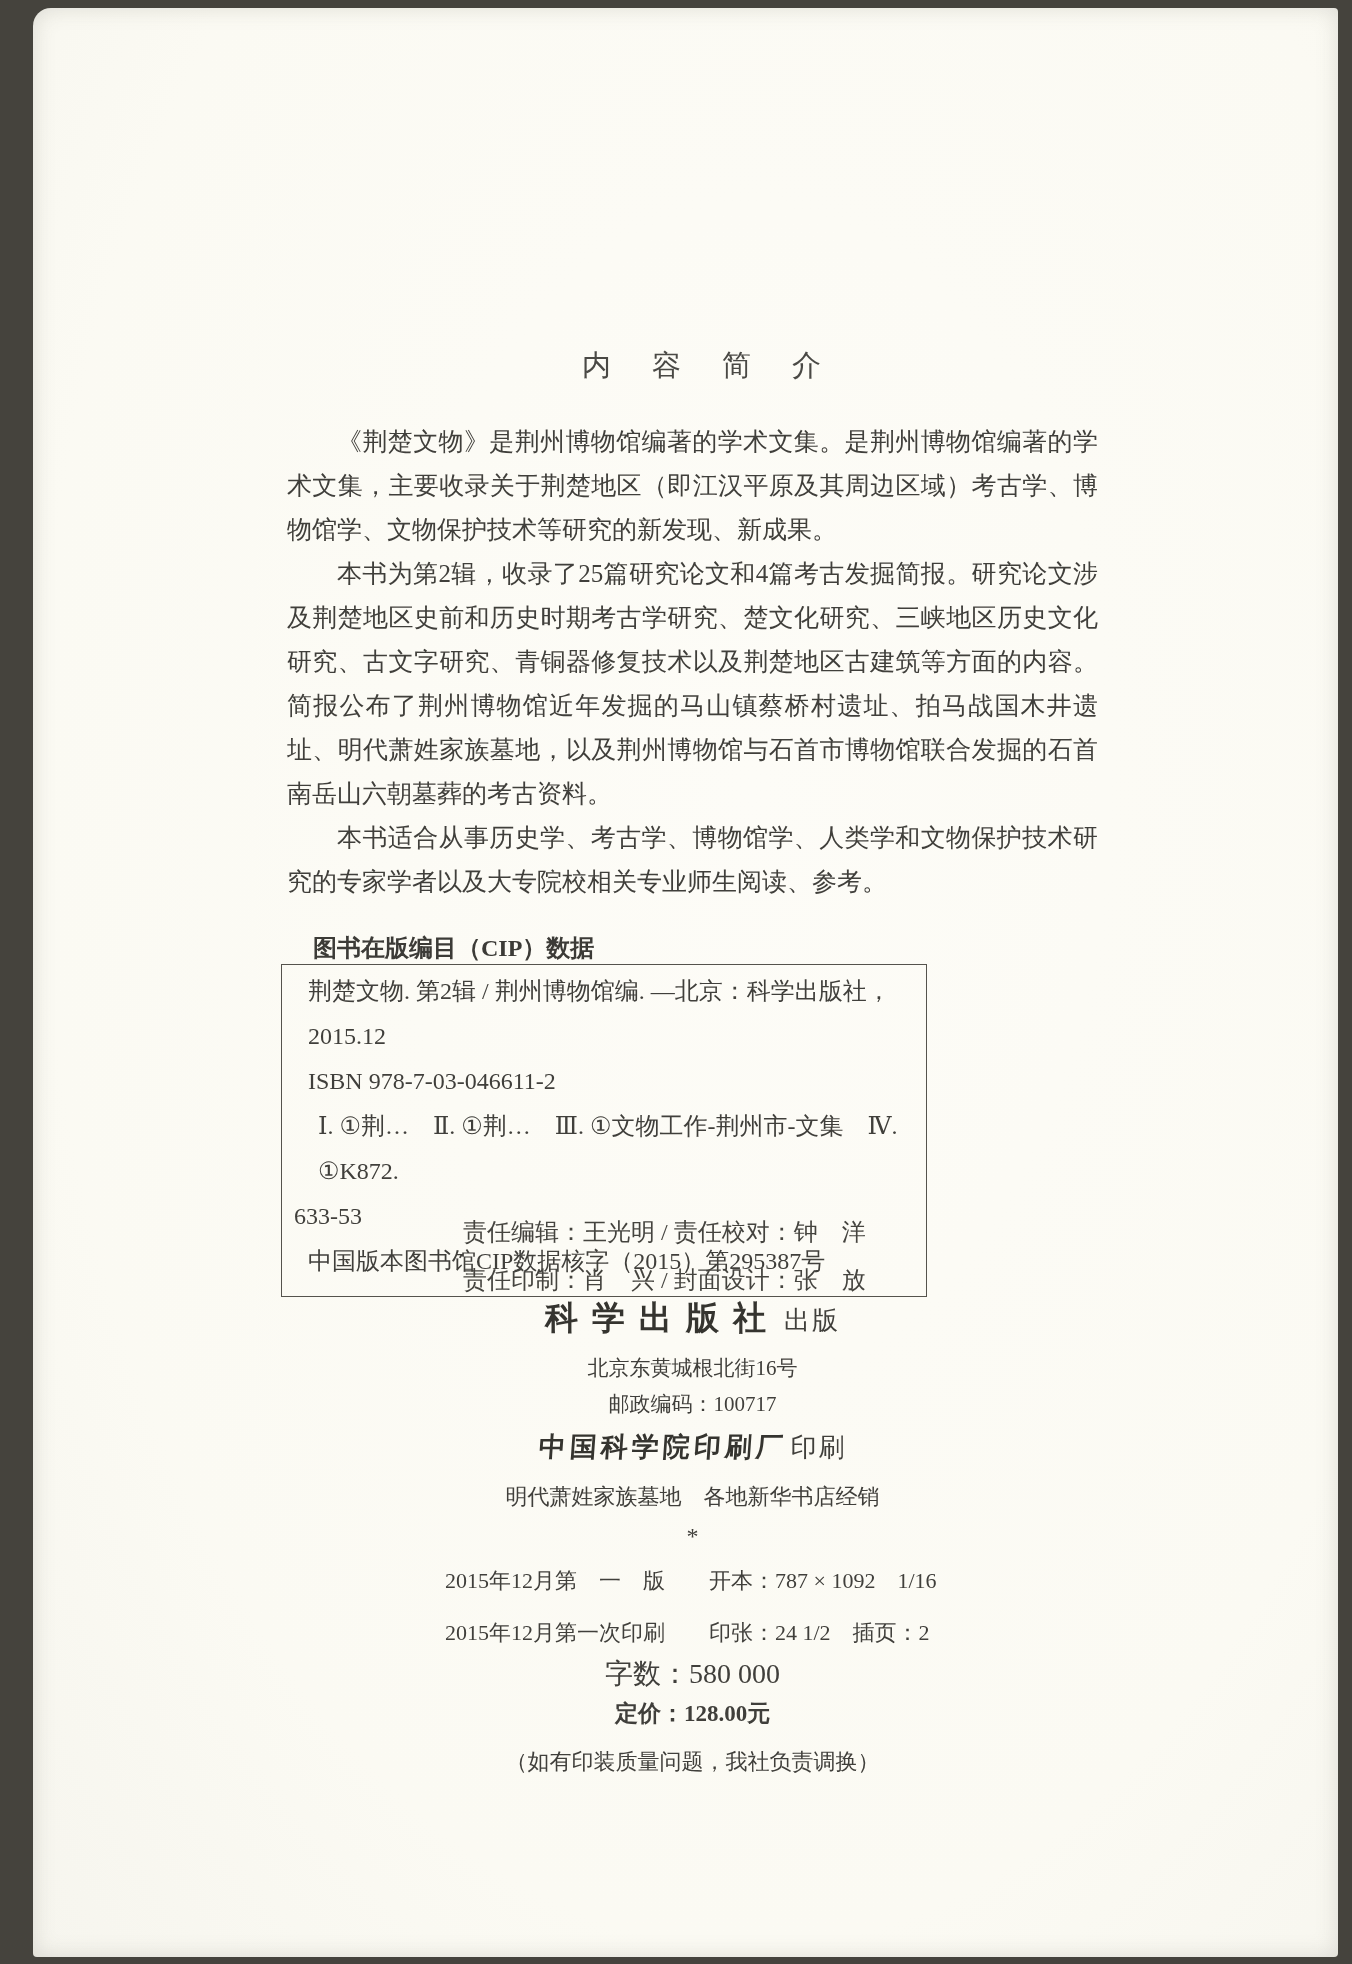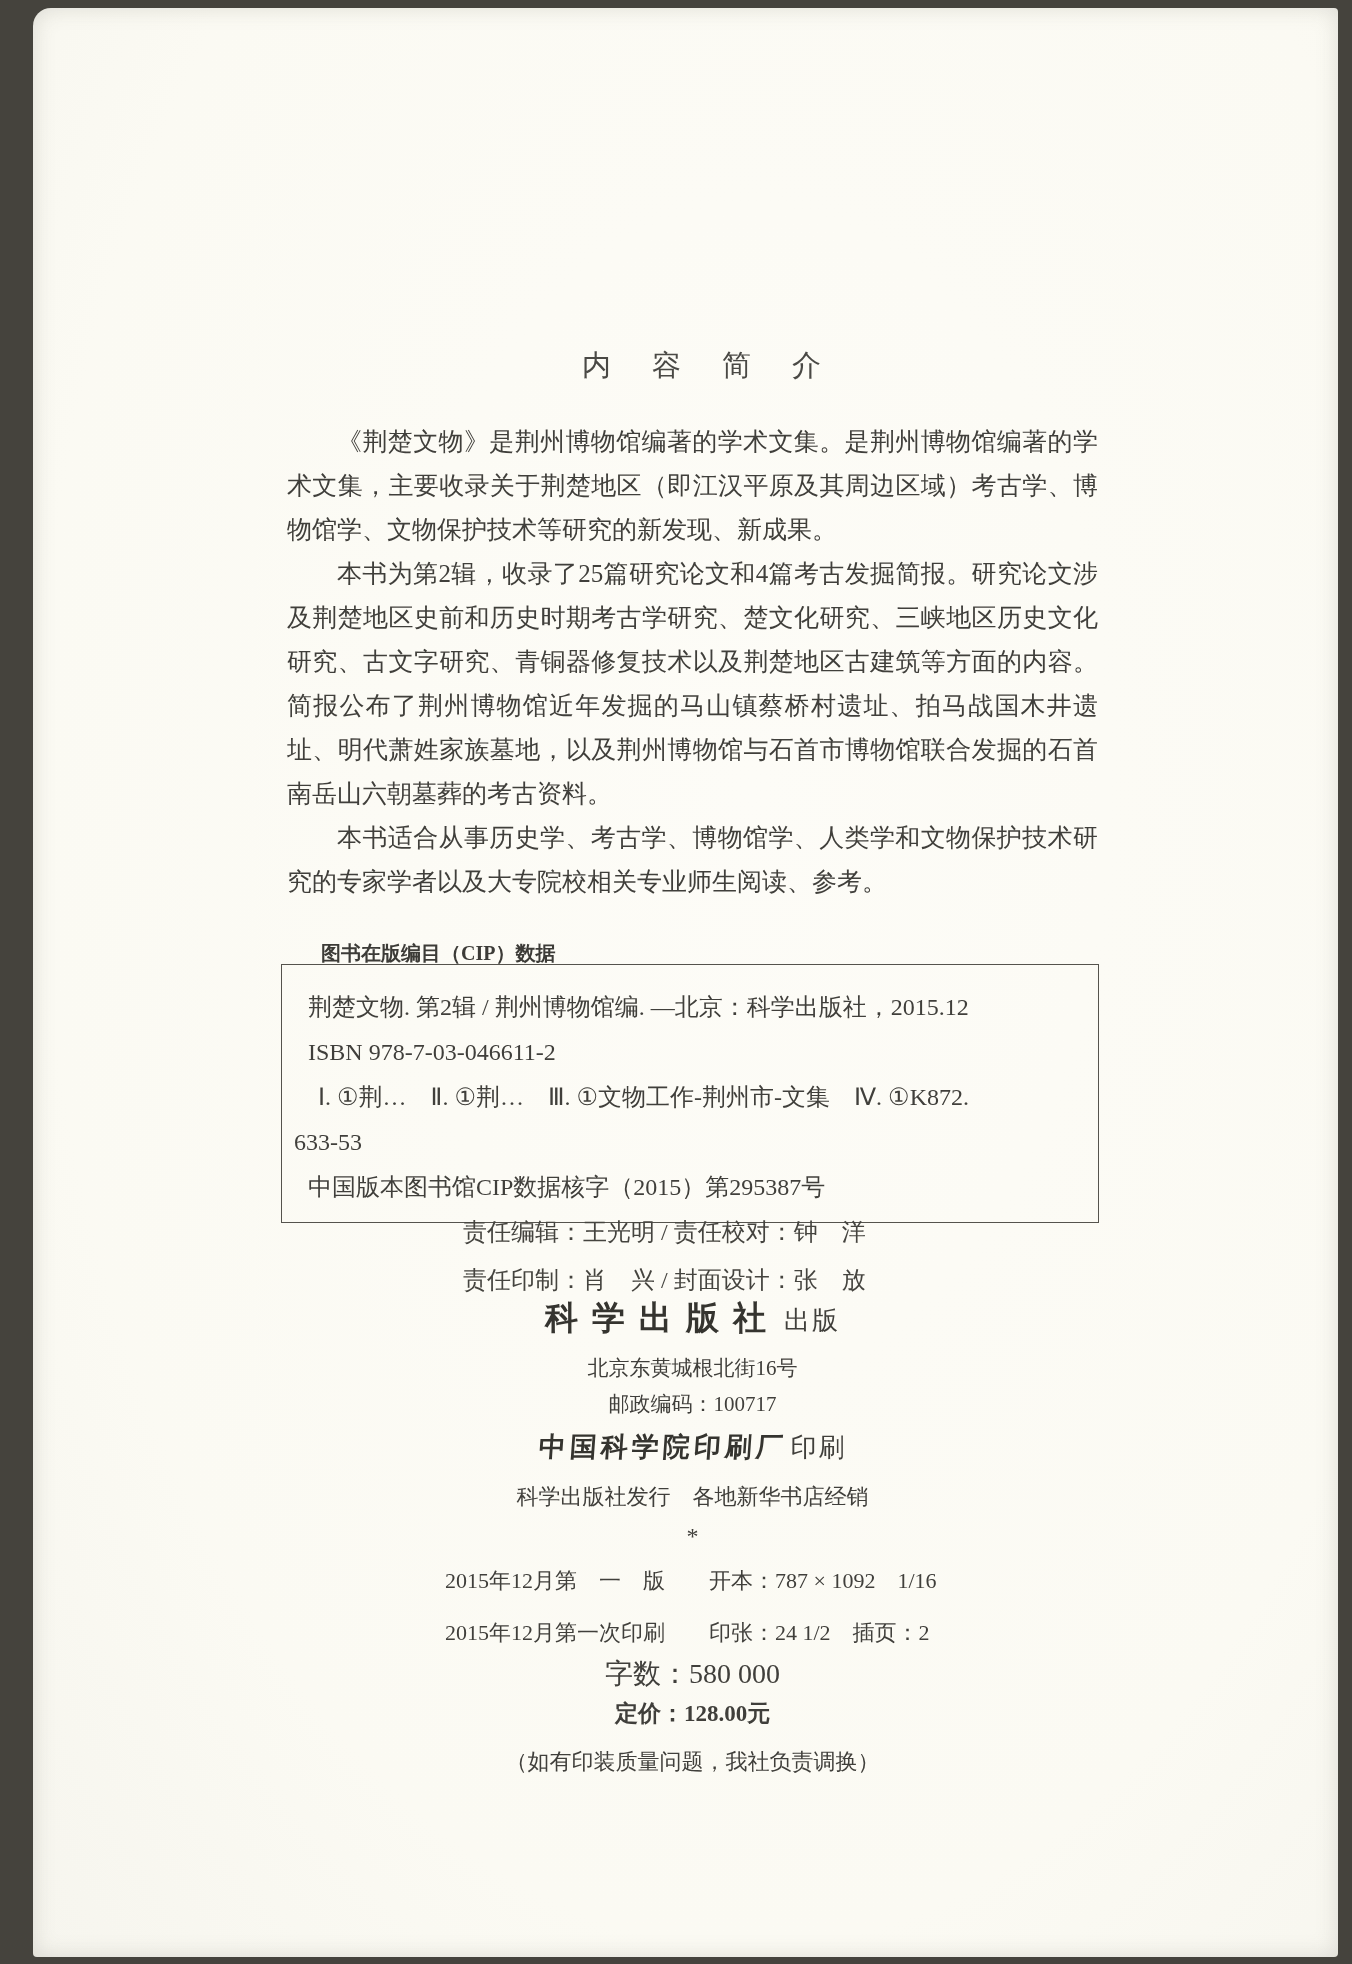--- a/index.html
+++ b/index.html
@@ -38,31 +38,30 @@
   .intro p {
     margin:0;
     font-size:25px;
     line-height:44px;
     text-indent:2em;
     text-align:justify;
     color:#403f3b;
   }
   .cip-header {
     position:absolute; top:916px; left:18px;
-    font-size:20px; font-weight:bold;
+    font-size:24px; font-weight:bold;
     color:#3c3b37;
-    margin:16px;
+    margin:8px;
   }
   .cip-box {
     position:absolute; top:956px; left:-6px;
-    width:818px;
+    width:646px;
     border:1px solid #55534d;
     box-sizing:border-box;
-    padding:20px 10px 12px 26px;
-    font-family:Liberation Serif, serif;
+    padding:4px 10px 12px 26px;
   }
   .cip-box div {
     font-size:24px;
     line-height:45px;
     color:#403f3b;
   }
   .cip-class { margin-left:10px; }
   .cip-cont  { margin-left:-14px; }
   .staff {
     position:absolute; top:1200px; left:176px;
@@ -142,21 +141,21 @@
       <div class="addr-line">北京东黄城根北街16号</div>
 
       <div class="post-line">邮政编码：100717</div>
 
 
       <div class="printer-line">
         <span class="logo-script printer">中国科学院印刷厂</span>
         <span class="role-label">印刷</span>
       </div>
 
-      <div class="dist-line">科学出版社发行　各地新华书店经销</div>
+      <div class="dist-line">明代萧姓家族墓地　各地新华书店经销</div>
 
       <div class="star-line">*</div>
 
       <div class="edition-row">
         <span class="ed-left">2015年12月第　一　版</span>
         <span class="ed-right">开本：787 × 1092　1/16</span>
       </div>
 
       <div class="edition-row">
         <span class="ed-left">2015年12月第一次印刷</span>

